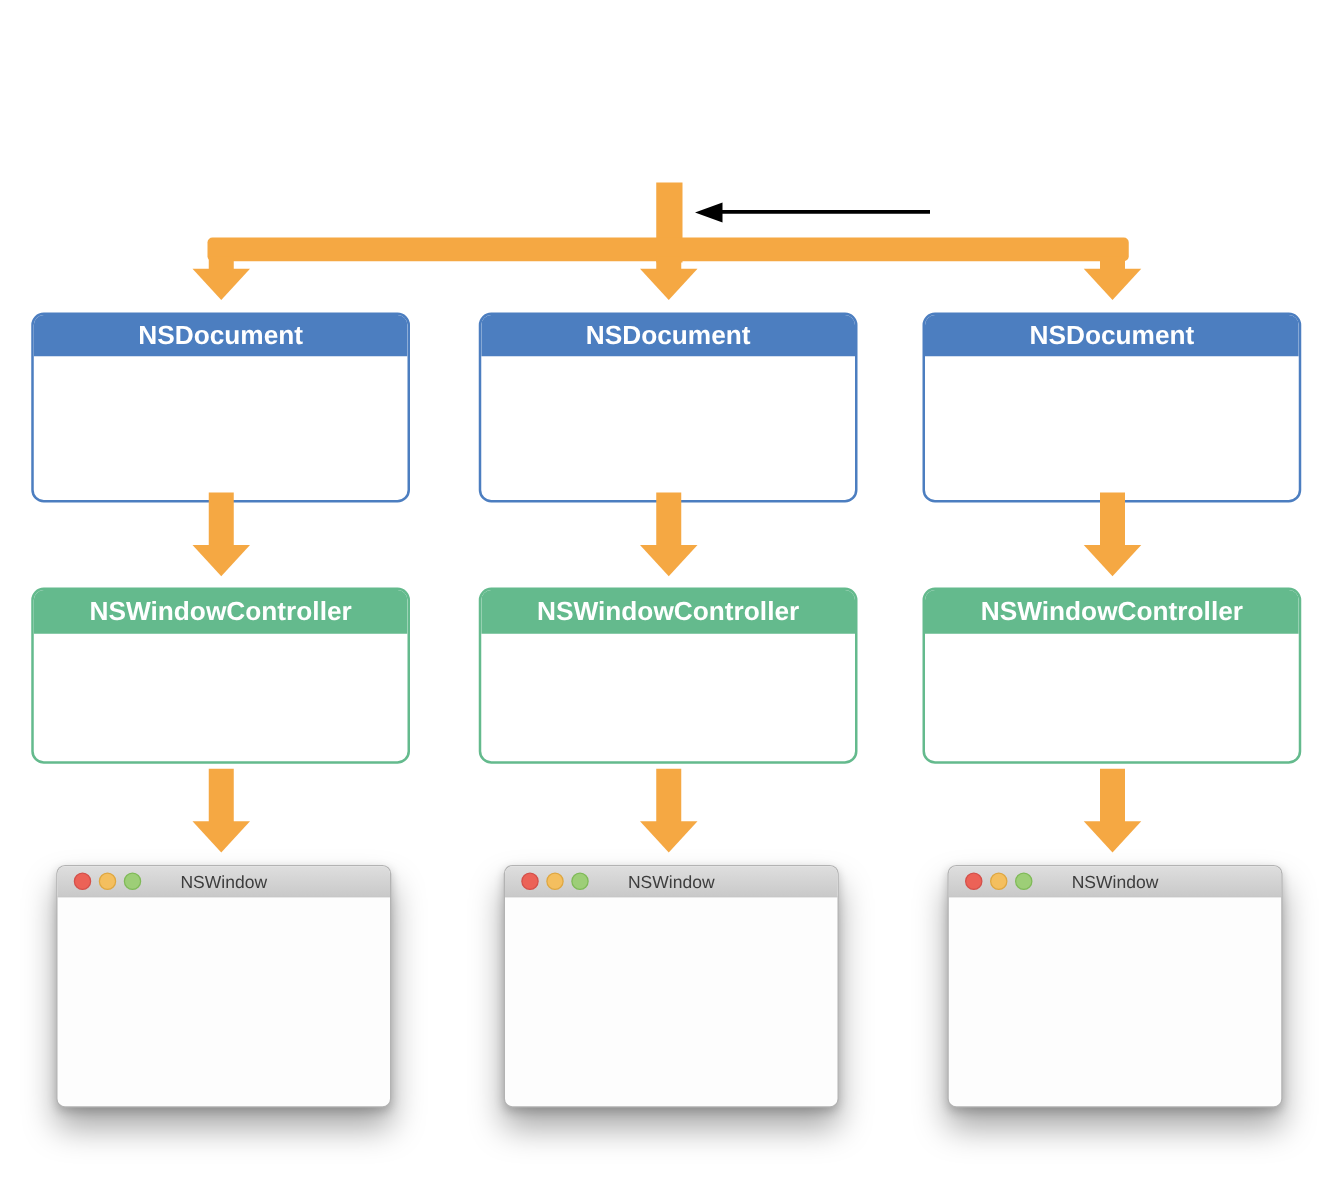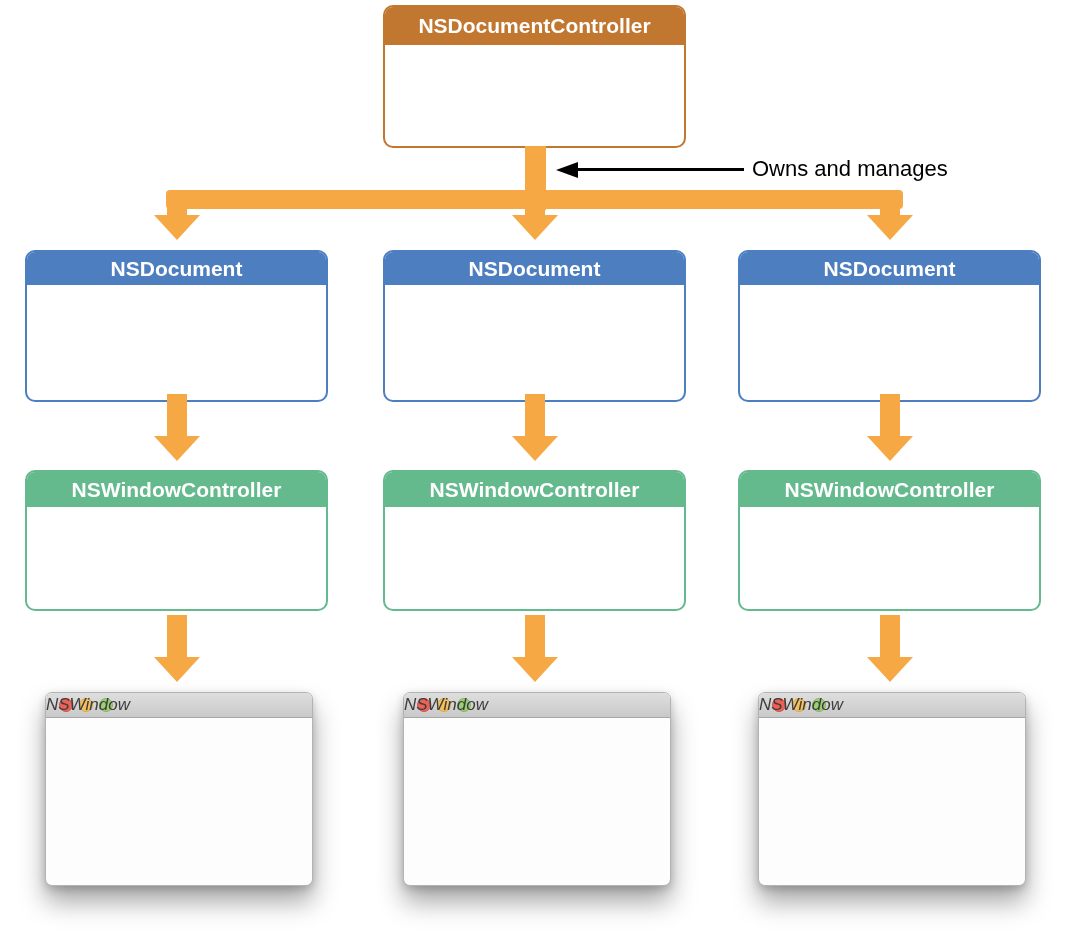--- a/index.html
+++ b/index.html
@@ -105,60 +105,56 @@
   .win-1 { left: 403px; }
   .win-2 { left: 758px; }
   .titlebar {
     position: relative; height: 24px;
     background: linear-gradient(var(--titlebar-top, #dedede), var(--titlebar-bottom, #c9c9c9));
     border-bottom: 1px solid #a6a6a6;
     border-radius: 6px 6px 0 0;
   }
   .win-title {
     position: absolute; left: 0; right: 0; top: 0;
-    font-size: 17px; line-height: 24px; color: #3d3d3d; font-style: italic;
+    text-align: center; font-size: 14px; line-height: 24px; color: #3d3d3d;
   }
   .lights { position: absolute; left: 13px; top: 5px; height: 14px; }
   .light {
     display: inline-block; width: 12px; height: 12px; border-radius: 50%;
     margin-right: 6px; border: 1px solid; vertical-align: top;
   }
   .light-close    { background: var(--traffic-close, #EC6257);   border-color: #d4504a; }
   .light-minimize { background: var(--traffic-minimize, #F4BF5F); border-color: #dfa740; }
   .light-zoom     { background: var(--traffic-zoom, #9DCE77);     border-color: #7fba57; }
   .win-body { height: 169px; }
 </style>
 </head>
 <body>
 
 <div class="canvas">
 
-  <div class="node node-root">
-    <div class="node-header">NSDocumentController</div>
-  </div>
 
   <div class="flow flow-trunk"></div>
   <div class="flow flow-bar"></div>
 
   <div class="arrow-down r1 ac-0">
     <div class="arrow-shaft"></div>
     <div class="arrow-head"></div>
   </div>
   <div class="arrow-down r1 ac-1">
     <div class="arrow-shaft"></div>
     <div class="arrow-head"></div>
   </div>
   <div class="arrow-down r1 ac-2">
     <div class="arrow-shaft"></div>
     <div class="arrow-head"></div>
   </div>
 
   <div class="ann-head"></div>
   <div class="ann-line"></div>
-  <div class="ann-label">Owns and manages</div>
 
   <div class="node node-doc col-0">
     <div class="node-header">NSDocument</div>
   </div>
   <div class="node node-doc col-1">
     <div class="node-header">NSDocument</div>
   </div>
   <div class="node node-doc col-2">
     <div class="node-header">NSDocument</div>
   </div>

